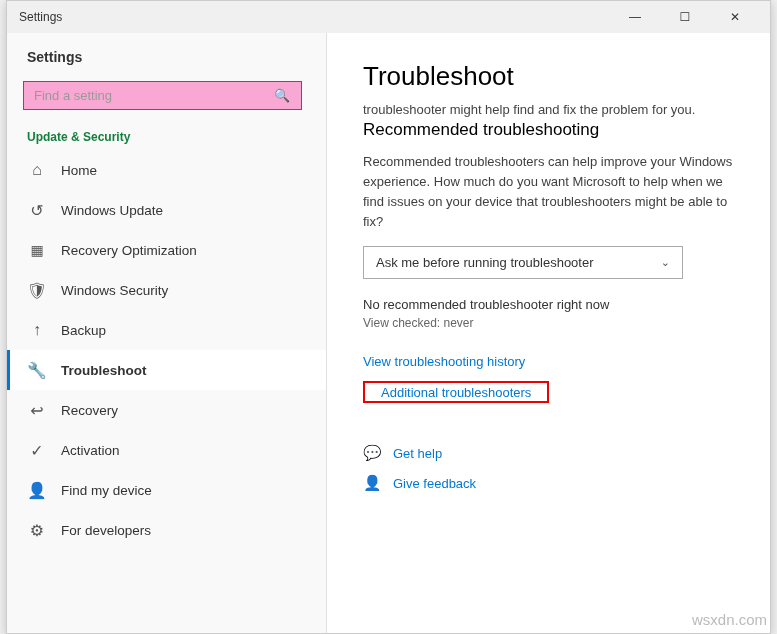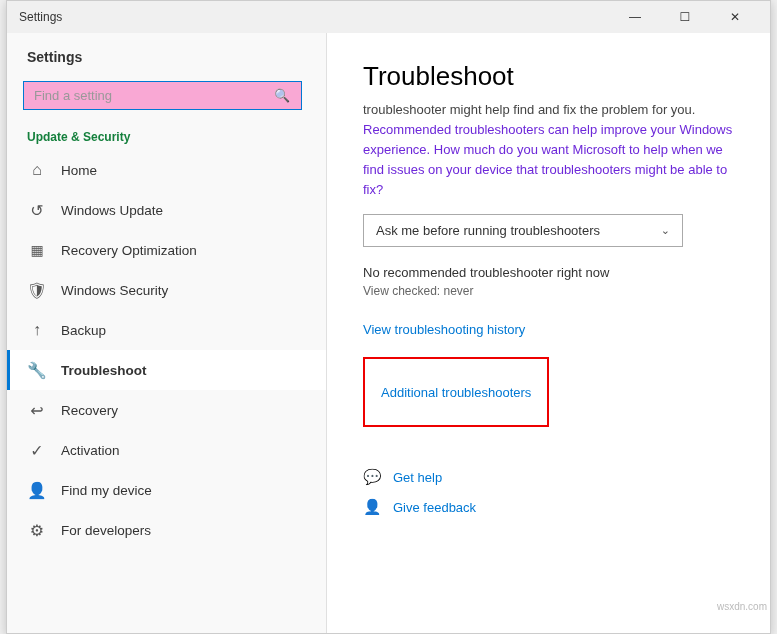--- a/index.html
+++ b/index.html
@@ -156,21 +156,21 @@
       line-height: 1.5;
     }
     .section-title {
       font-size: 17px;
       font-weight: 400;
       color: #000;
       margin-bottom: 12px;
     }
     .description-text {
       font-size: 13px;
-      color: #6d28d9;
+      color: #404040;
       line-height: 1.55;
       margin-bottom: 14px;
     }
     .dropdown {
       display: flex;
       align-items: center;
       justify-content: space-between;
       border: 1px solid #aaa;
       padding: 8px 12px;
       width: 320px;
@@ -189,26 +189,26 @@
     .last-checked {
       font-size: 12px;
       color: #666;
       margin-bottom: 22px;
     }
     .link-blue {
       font-size: 13px;
       color: #0078d4;
       cursor: pointer;
       text-decoration: none;
-      margin-bottom: 20px;
+      margin-bottom: 12px;
       display: inline-block;
     }
     .additional-box {
       border: 2.5px solid #e00;
-      padding: 24px 16px;
+      padding: 0 16px;
       display: inline-block;
       margin-bottom: 20px;
       cursor: pointer;
     }
     .additional-box .link-blue {
       margin-bottom: 0;
     }
     .help-items {
       display: flex;
       flex-direction: column;
@@ -225,23 +225,23 @@
     .help-item-icon {
       width: 20px;
       height: 20px;
       display: flex;
       align-items: center;
       justify-content: center;
       font-size: 15px;
     }
     .watermark {
       position: fixed;
-      bottom: 22px;
+      bottom: 6px;
       right: 10px;
-      font-size: 10px;
+      font-size: 15px;
       color: #bbb;
       pointer-events: none;
     }
   </style>
 </head>
 <body>
 
 <div class="window">
 
   <div class="titlebar">
@@ -304,24 +304,25 @@
       <div class="nav-item">
         <div class="nav-icon">⚙</div>
         <span>For developers</span>
       </div>
     </div>
 
     <div class="main">
       <h1 class="page-title">Troubleshoot</h1>
       <p class="intro-text">troubleshooter might help find and fix the problem for you.</p>
 
+      <h2 class="section-title">Recommended troubleshooting</h2>
       <p class="description-text">Recommended troubleshooters can help improve your Windows experience. How much do you want Microsoft to help when we find issues on your device that troubleshooters might be able to fix?</p>
 
       <div class="dropdown">
-        <span>Ask me before running troubleshooters</span>
+        <span>Ask me before running troubleshooter</span>
         <span class="dropdown-arrow">⌄</span>
       </div>
 
       <p class="status-text">No recommended troubleshooter right now</p>
       <p class="last-checked">View checked: never</p>
 
       <a class="link-blue" href="#">View troubleshooting history</a>
 
       <div style="margin-bottom: 20px;">
         <div class="additional-box">

